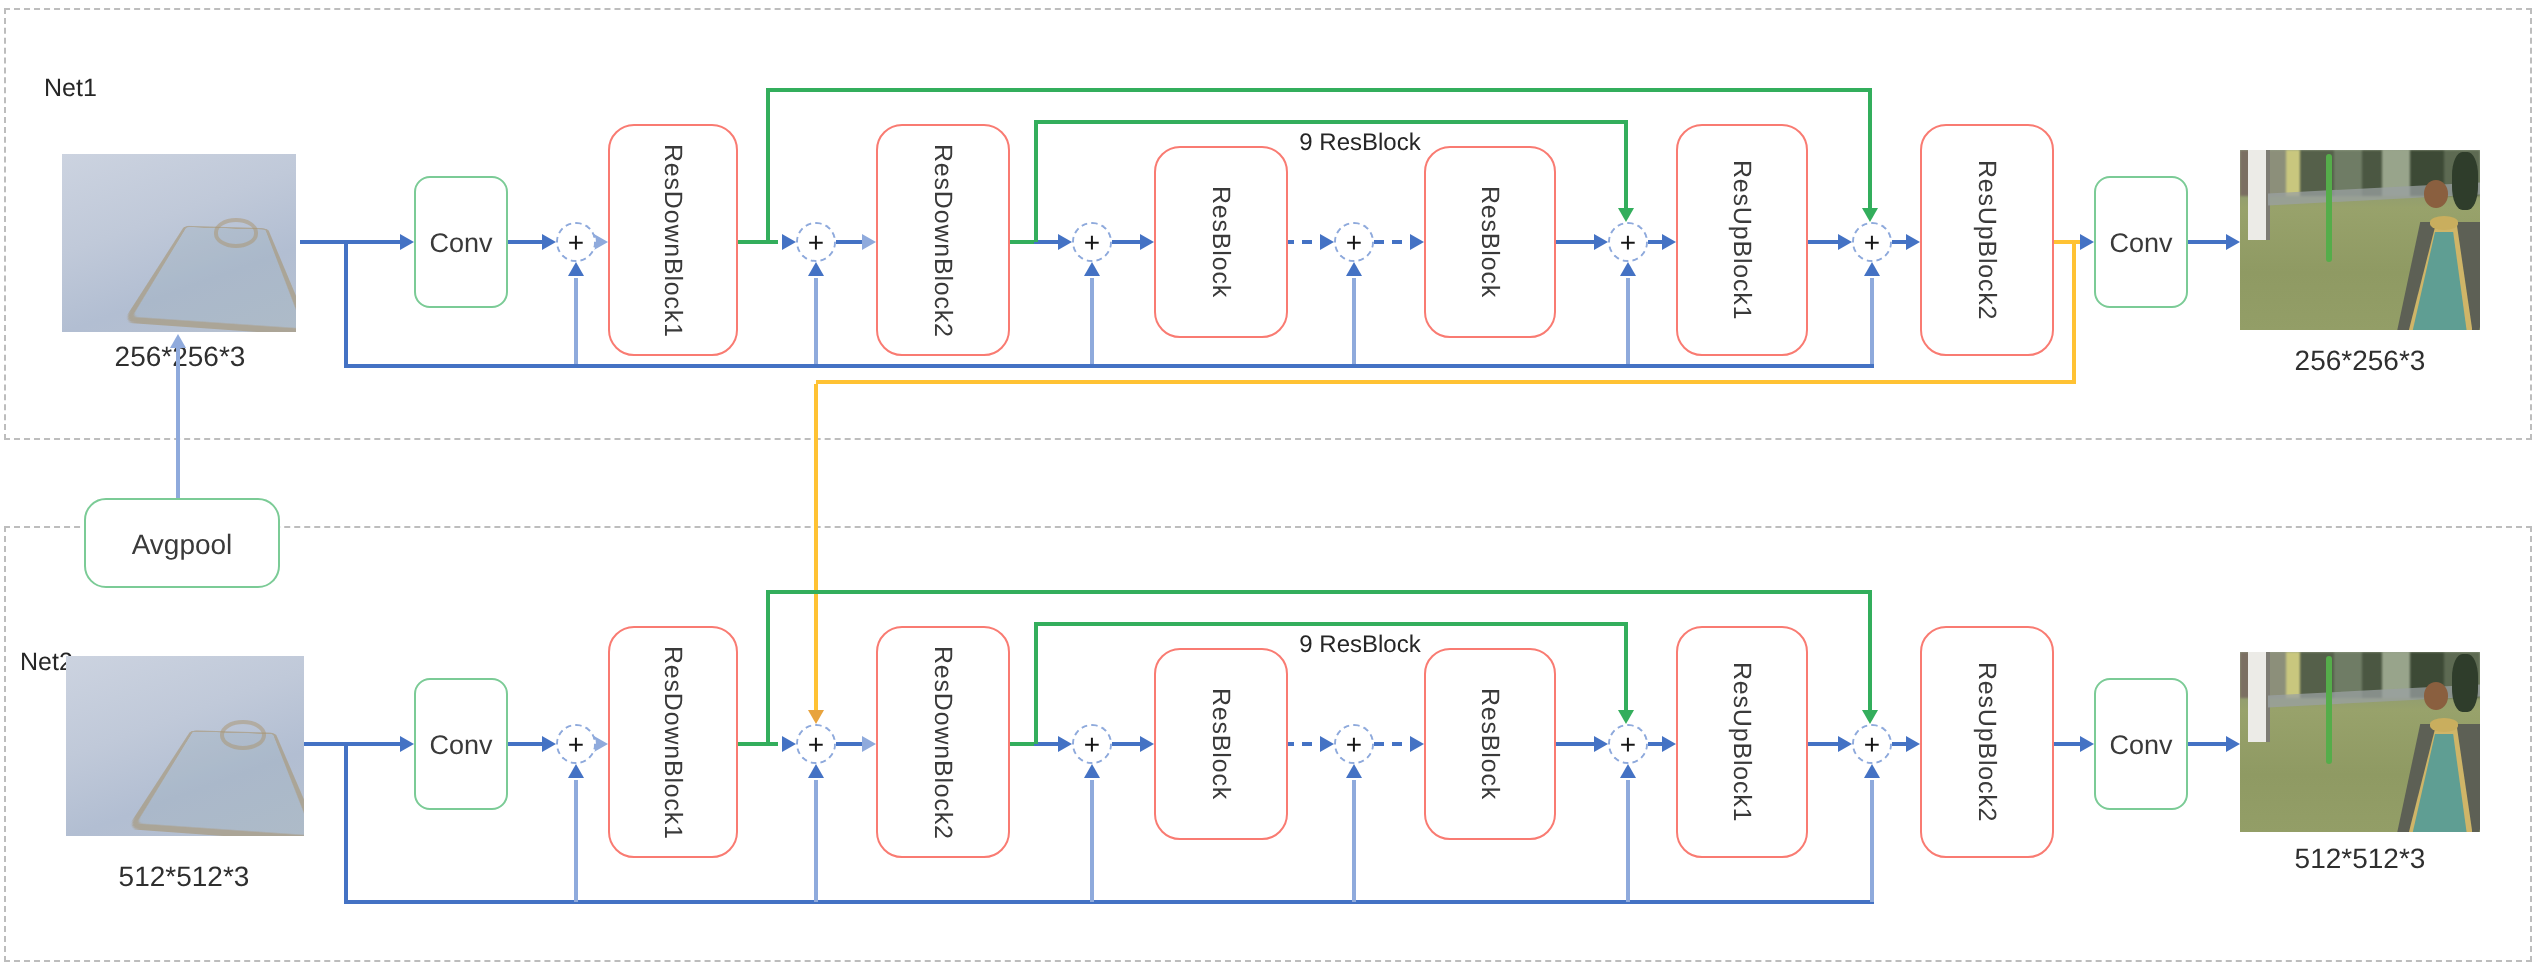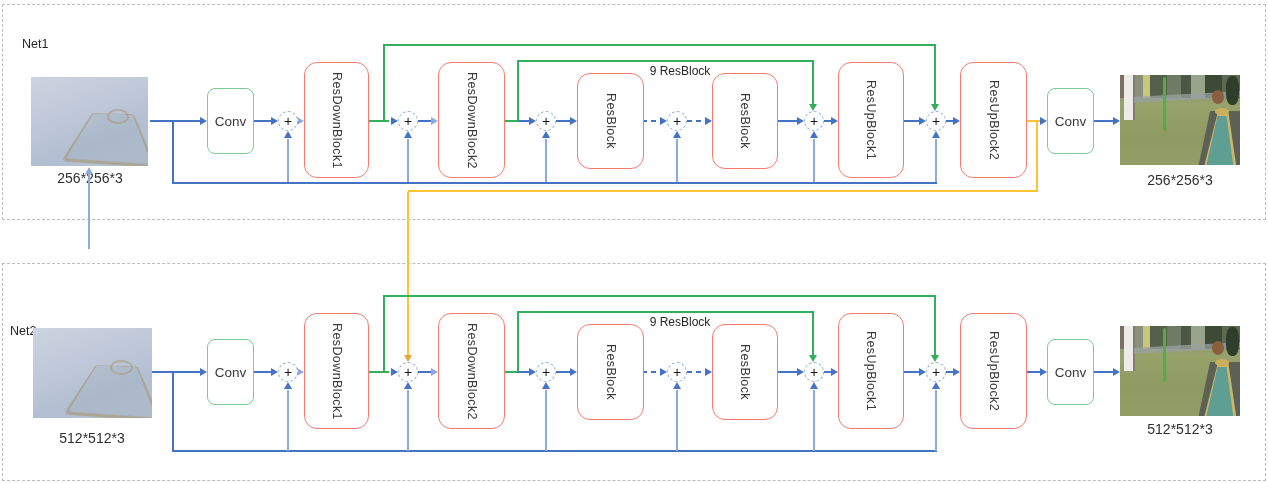--- a/index.html
+++ b/index.html
@@ -171,20 +171,21 @@
   </div>
   <div class="caption" style="left:1114px;top:172px;width:132px">256*256*3</div>
 
   <i class="vl y" style="left:1036px;top:121px;height:71px"></i>
   <i class="hl y" style="left:408px;top:190px;width:630px"></i>
   <i class="vl y" style="left:407px;top:192px;height:163px"></i>
   <i class="ah d oh" style="left:404px;top:355px"></i>
 
   <i class="vl lb" style="left:88px;top:174px;height:75px"></i>
   <i class="ah u lbh" style="left:85px;top:167px"></i>
+  <div class="gbox" style="left:42px;top:249px;width:96px;height:43px;border-radius:11px;font-size:14px">Avgpool</div>
 
   <div class="netlabel" style="left:10px;top:312px">Net2</div>
 
   <i class="hl" style="left:152px;top:371px;width:48px"></i>
   <i class="ah r" style="left:200px;top:368px"></i>
   <i class="hl" style="left:252px;top:371px;width:19px"></i>
   <i class="ah r" style="left:271px;top:368px"></i>
   <i class="ah r lbh" style="left:297px;top:368px"></i>
   <i class="hl g" style="left:367px;top:371px;width:22px"></i>
   <i class="ah r" style="left:391px;top:368px"></i>

